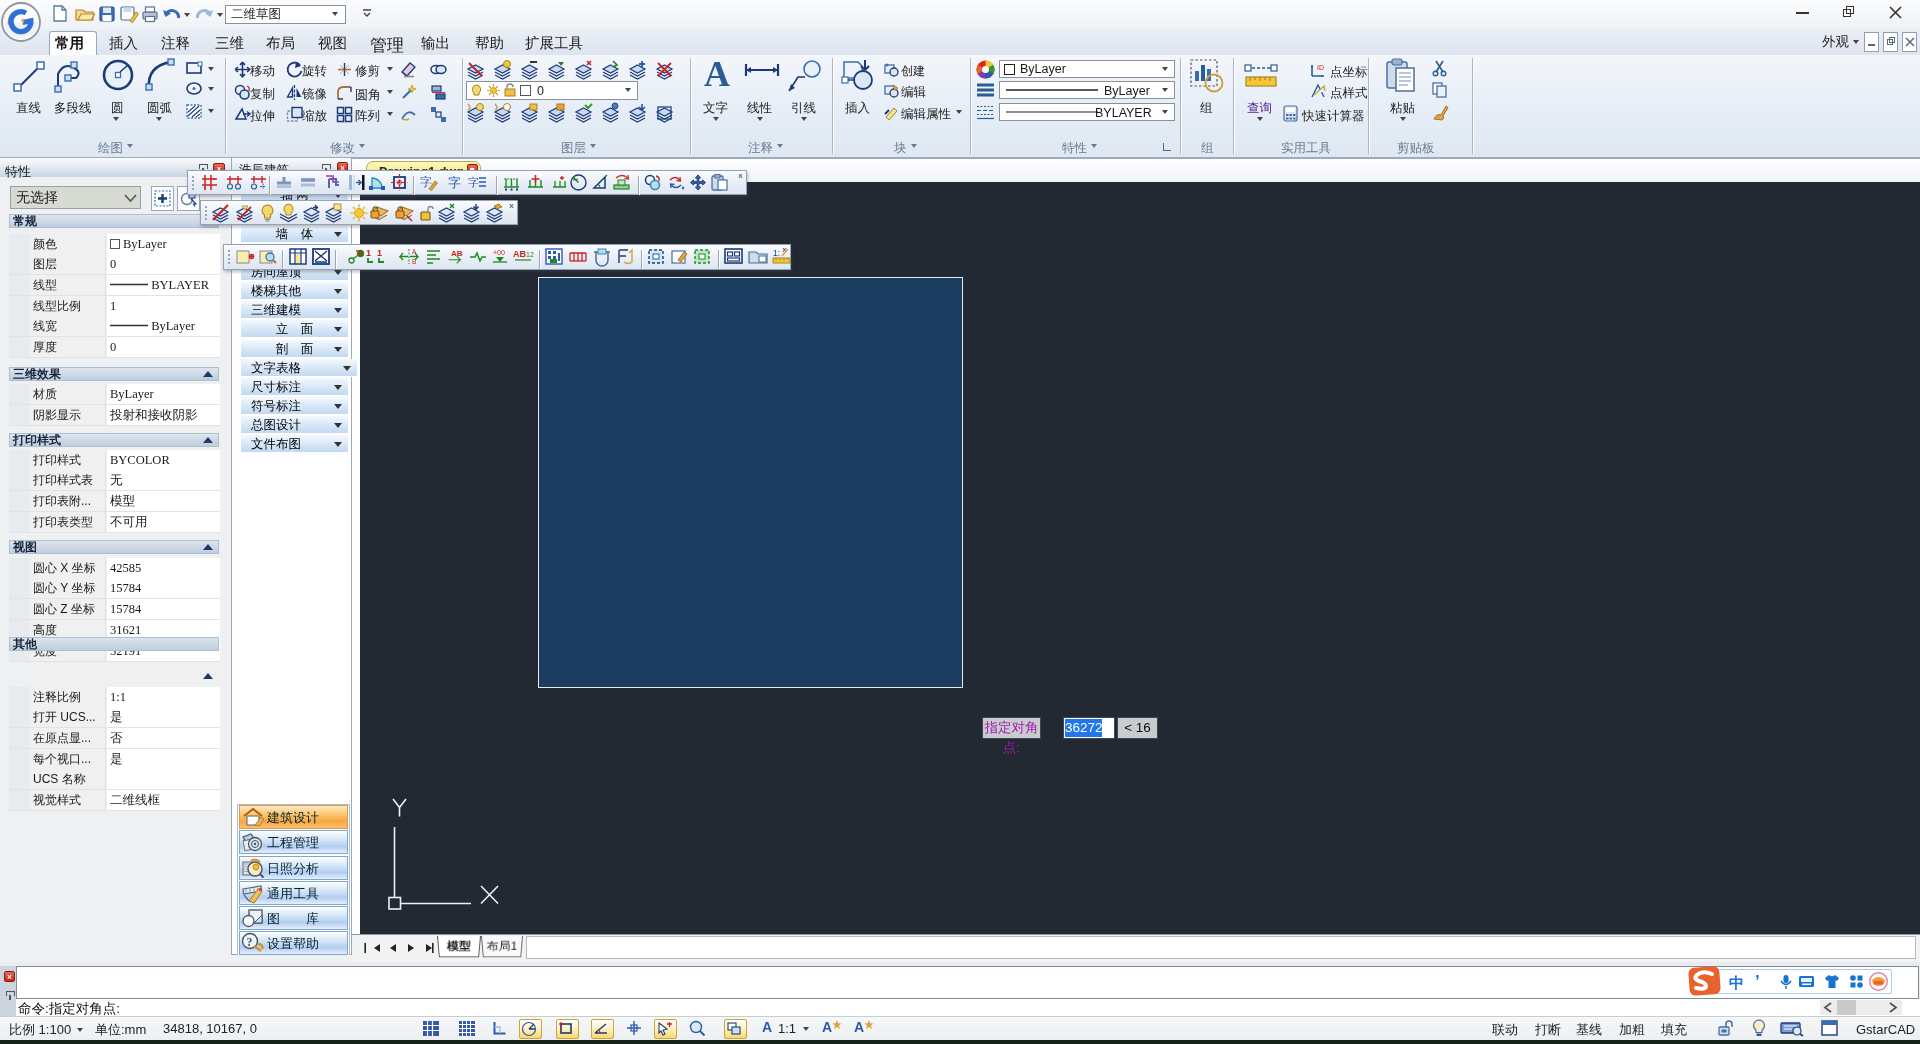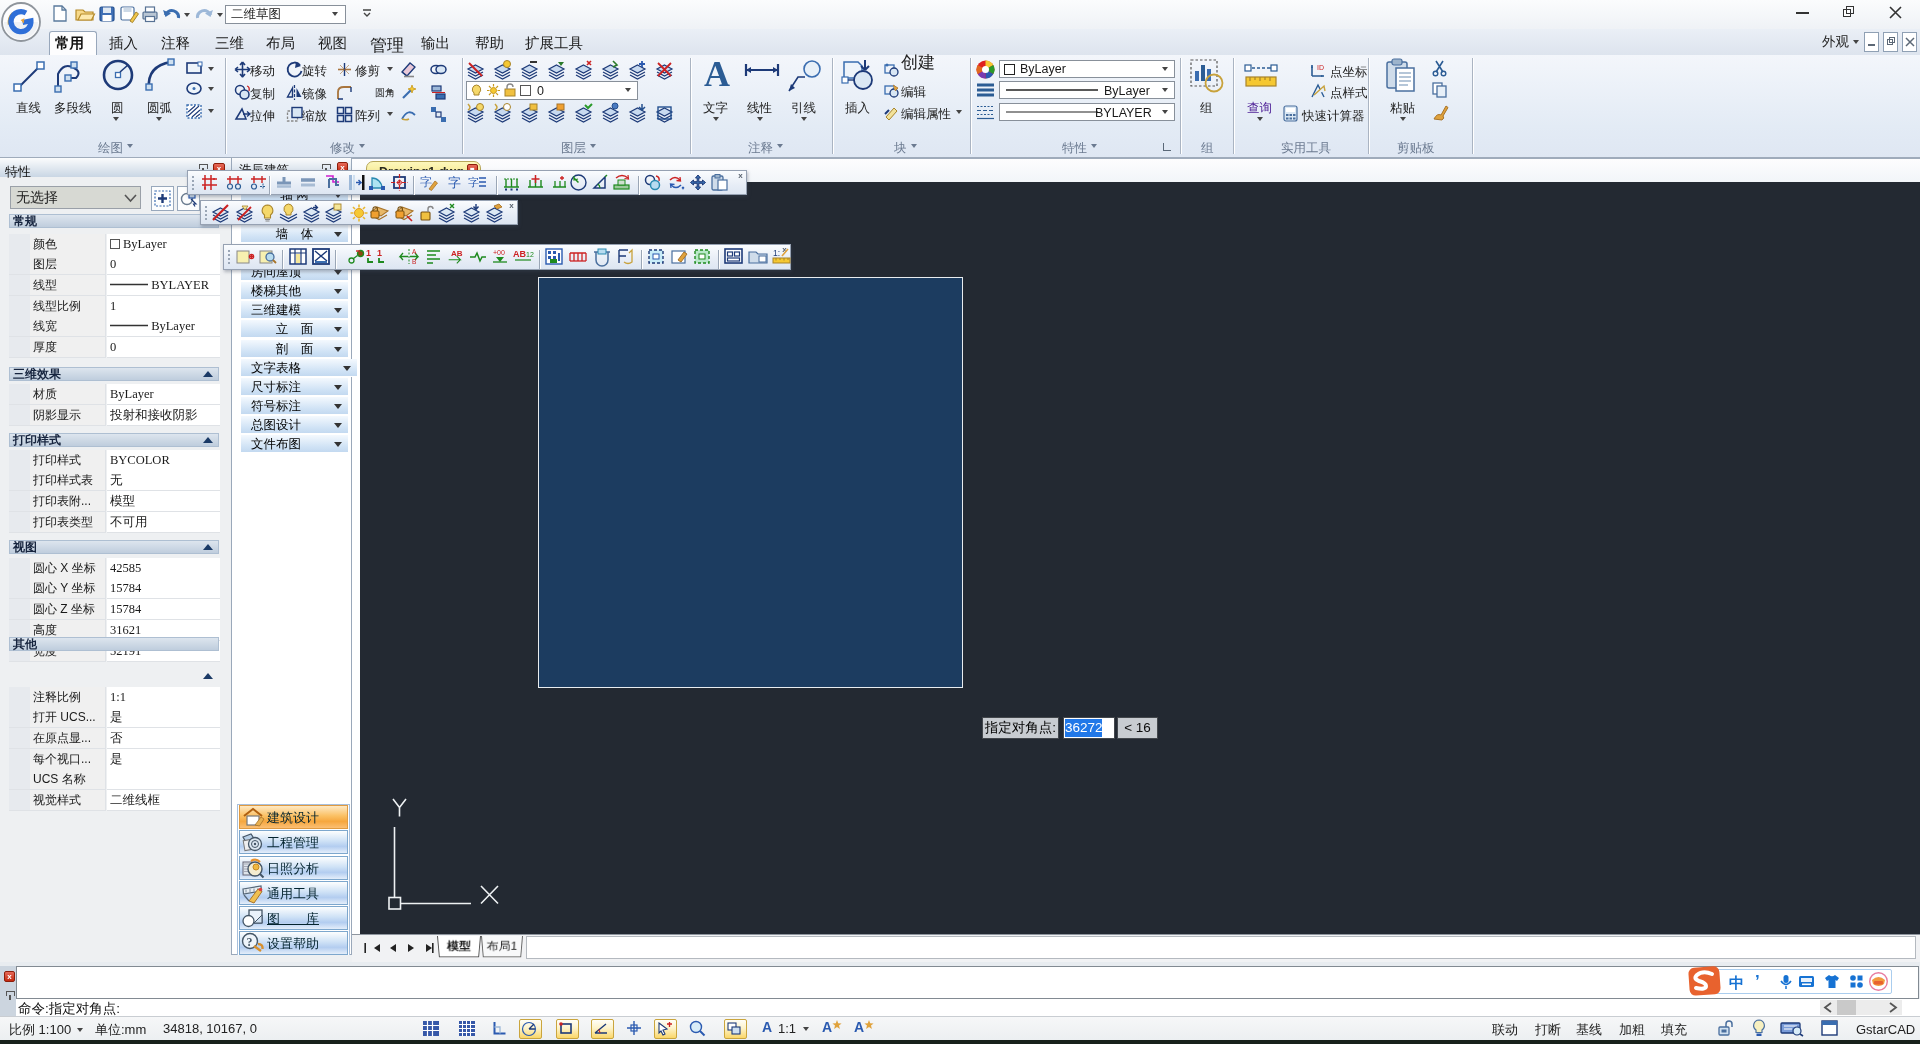--- a/index.html
+++ b/index.html
@@ -91,21 +91,21 @@
 <div class="ab" style="left:1163px;top:143px;width:8px;height:8px;border-left:1px solid #5a6878;border-bottom:1px solid #5a6878"></div>
 
 <div class="ab" style="left:0;top:159px;width:1920px;height:23px;background:linear-gradient(#fdfdfe,#f2f5f9)"></div>
 <div class="ab" style="left:366px;top:161px;width:115px;height:21px;background:linear-gradient(#fdf7bb,#f3e27e);border:1px solid #b7a75a;border-radius:7px 7px 0 0;font-weight:bold;font-size:12.5px;color:#2a2a1f;padding:3px 0 0 12px">Drawing1.dwg</div>
 <div class="redx" style="left:467px;top:164px;width:11px;height:11px;line-height:10px">■</div>
 
 <div class="ab" style="left:360px;top:182px;width:1560px;height:752px;background:#232932"></div>
 
 <div class="ab" style="left:538px;top:277px;width:425px;height:411px;background:#1c3c60;border:1.5px solid #e8ecef"></div>
 
-<div class="ab" style="left:982px;top:717px;width:77px;height:22px;background:#c8ccd1;border:1px solid #43474c;color:#000000;font-size:13.5px;line-height:20px;text-align:center">指定对角点:</div>
+<div class="ab" style="left:982px;top:717px;width:59px;height:22px;background:#c8ccd1;border:1px solid #43474c;color:#a21caf;font-size:13.5px;line-height:20px;text-align:center">指定对角点:</div>
 <div class="ab" style="left:1063px;top:717px;width:52px;height:22px;background:#fff;border:1px solid #43474c"></div>
 <div class="ab" style="left:1065px;top:719px;width:37px;height:18px;background:#2178e8;color:#fff;font-size:13.5px;line-height:18px">36272</div>
 <div class="ab" style="left:1117px;top:717px;width:41px;height:22px;background:#c8ccd1;border:1px solid #43474c;color:#0c0c0c;font-size:13.5px;line-height:20px;text-align:center">&lt; 16</div>
 
 <svg class="ab" style="left:380px;top:790px" width="130" height="125">
  <g stroke="#eef1f3" stroke-width="1.6" fill="none">
   <path d="M14.5 37 L14.5 108"></path>
   <path d="M21 113.5 L91 113.5"></path>
   <rect x="9" y="107.5" width="11.5" height="11.5"></rect>
   <path d="M13 9 L19.5 17.5 L26 9 M19.5 17.5 L19.5 26.5"></path>
@@ -283,21 +283,21 @@
         <path d="M10 4 Q15 1 19 5" fill="none" stroke="#e8912c" stroke-width="2.2"></path>
         <circle cx="15" cy="10" r="3" fill="#f0b840" stroke="#c88a20" stroke-width="1"></circle>
       </svg>日照分析</div>
     <div class="modebtn" style="top:881px;left:239px;width:109px;height:24px;line-height:23px;background:linear-gradient(#fdfefe,#cfe2f6 45%,#b3cdf0 70%,#e4eefa);"><svg width="24" height="21" style="position:static;vertical-align:-5px;margin:0 2px 0 1px">
         <path d="M2 7 L20 4 L20.5 9 L2.5 12 Z" fill="#e8eef4" stroke="#567" stroke-width="1.2"></path>
         <path d="M5 7.5 v3 M9 7 v3 M13 6.5 v3 M17 6 v3" stroke="#789" stroke-width=".9"></path>
         <path d="M8 19 L17 7 L21 9.5 L13 21 Z" fill="#f0c050" stroke="#a8742a" stroke-width="1"></path>
         <circle cx="19.5" cy="7.5" r="1.8" fill="#e04040"></circle>
         <path d="M3 13 L8 19" stroke="#567" stroke-width="1.2"></path>
       </svg>通用工具</div>
-    <div class="modebtn" style="top:906px;left:239px;width:109px;height:24px;line-height:23px;background:linear-gradient(#fdfefe,#cfe2f6 45%,#b3cdf0 70%,#e4eefa);text-decoration:underline;"><svg width="24" height="21" style="position:static;vertical-align:-5px;margin:0 2px 0 1px">
+    <div class="modebtn" style="top:906px;left:239px;width:109px;height:24px;line-height:23px;background:linear-gradient(#fdfefe,#cfe2f6 45%,#b3cdf0 70%,#e4eefa);"><svg width="24" height="21" style="position:static;vertical-align:-5px;margin:0 2px 0 1px">
         <rect x="8" y="3" width="13" height="13" fill="#eaf2fa" stroke="#456" stroke-width="1.3"></rect>
         <circle cx="7.5" cy="14" r="5.5" fill="#fff" stroke="#456" stroke-width="1.3"></circle>
         <path d="M21 16 L13 16 L21 8 Z" fill="#cfe0f0" stroke="#456" stroke-width="1"></path>
       </svg>图　　库</div>
     <div class="modebtn" style="top:931px;left:239px;width:109px;height:24px;line-height:23px;background:linear-gradient(#fdfefe,#cfe2f6 45%,#b3cdf0 70%,#e4eefa);"><svg width="24" height="21" style="position:static;vertical-align:-5px;margin:0 2px 0 1px">
         <circle cx="9" cy="9" r="7.5" fill="#eef4fa" stroke="#456" stroke-width="1.4"></circle>
         <text x="5.5" y="13.5" font-size="12" font-weight="bold" fill="#456" font-family="Liberation Serif">?</text>
         <path d="M13 14 L20 19 M17 12 Q22 12 21.5 17" stroke="#d8902c" stroke-width="2.4" fill="none"></path>
       </svg>设置帮助</div>
   </div>
@@ -894,21 +894,21 @@
     <svg class="ab" style="left:286px;top:84px" width="17" height="17">
       <path d="M8.5 1 V16" stroke="#1d3a78" stroke-width="1.2" stroke-dasharray="3 1.5"></path>
       <path d="M6.5 4 L1.5 13 H6.5 Z" fill="none" stroke="#1d3a78" stroke-width="1.4"></path>
       <path d="M10.5 4 L15.5 13 H10.5 Z" fill="#1d3a78"></path>
     </svg>
     <div class="ab" style="left:302px;top:86px;font-size:12.5px;color:#222;white-space:nowrap">镜像</div>
     <svg class="ab" style="left:336px;top:84px" width="17" height="17">
       <path d="M2 15 V8 Q2 3 8 3 L15 3" stroke="#a8743c" stroke-width="1.8" fill="none"></path>
       <path d="M2 15 H7 M15 3 V8" stroke="#1d3a78" stroke-width="1.4"></path>
     </svg>
-    <div class="ab" style="left:375px;top:86px;font-size:10px;color:#222;white-space:nowrap">圆角</div>
+    <div class="ab" style="left:355px;top:86px;font-size:13px;color:#222;white-space:nowrap">圆角</div>
     <div class="da2" style="left:387px;top:90px"></div>
     <svg class="ab" style="left:400px;top:84px" width="17" height="17">
       <path d="M3 14 L11 6" stroke="#3a6db0" stroke-width="2.2"></path>
       <path d="M12 1 L13 4 L16 5 L13 6 L12 9 L11 6 L8 5 L11 4 Z" fill="#f5c832" stroke="#c89a20" stroke-width=".8"></path>
     </svg>
     <svg class="ab" style="left:430px;top:84px" width="17" height="17">
       <rect x="2" y="2" width="9" height="5" fill="#9db8d8" stroke="#1d3a78" stroke-width="1.2"></rect>
       <rect x="6" y="10" width="9" height="5" fill="#3a6db0" stroke="#1d3a78" stroke-width="1.2"></rect>
       <path d="M2 8.5 H15" stroke="#c22" stroke-width="1"></path>
     </svg>
@@ -1092,21 +1092,21 @@
       <circle cx="22" cy="22" r="9" fill="#dbe8f4" stroke="#1d3a78" stroke-width="1.8"></circle>
       <rect x="1" y="19" width="6" height="6" fill="#fff" stroke="#3a6db0" stroke-width="1.2"></rect>
       <path d="M7 22 H14" stroke="#1d3a78" stroke-width="1.4"></path>
     </svg>
     <div class="ab" style="left:845px;top:100px;font-size:12.5px;color:#222;white-space:nowrap">插入</div>
     <svg class="ab" style="left:884px;top:62px" width="15" height="15">
       <rect x="1" y="3" width="9" height="8" fill="none" stroke="#3a6db0" stroke-width="1.3"></rect>
       <circle cx="10" cy="10" r="4" fill="#d8e6f4" stroke="#1d3a78" stroke-width="1.3"></circle>
       <circle cx="3" cy="3" r="1.5" fill="#3a6db0"></circle>
     </svg>
-    <div class="ab" style="left:901px;top:51px;font-size:17px;color:#222;white-space:nowrap">创建</div>
+    <div class="ab" style="left:901px;top:63px;font-size:12px;color:#222;white-space:nowrap">创建</div>
     <svg class="ab" style="left:884px;top:83px" width="15" height="15">
       <rect x="1" y="3" width="9" height="8" fill="none" stroke="#3a6db0" stroke-width="1.3"></rect>
       <circle cx="10" cy="10" r="4" fill="#d8e6f4" stroke="#1d3a78" stroke-width="1.3"></circle>
       <path d="M9 2 L14 5 L11 8" fill="#e0a23c" stroke="#a8742a" stroke-width=".8"></path>
     </svg>
     <div class="ab" style="left:901px;top:84px;font-size:12.5px;color:#222;white-space:nowrap">编辑</div>
     <svg class="ab" style="left:884px;top:105px" width="15" height="15">
       <path d="M2 12 L10 3 L13 6 L5 15 Z" fill="#f2e29a" stroke="#a8842a" stroke-width="1"></path>
       <path d="M1 9 L5 5" stroke="#1d3a78" stroke-width="2"></path>
     </svg>

